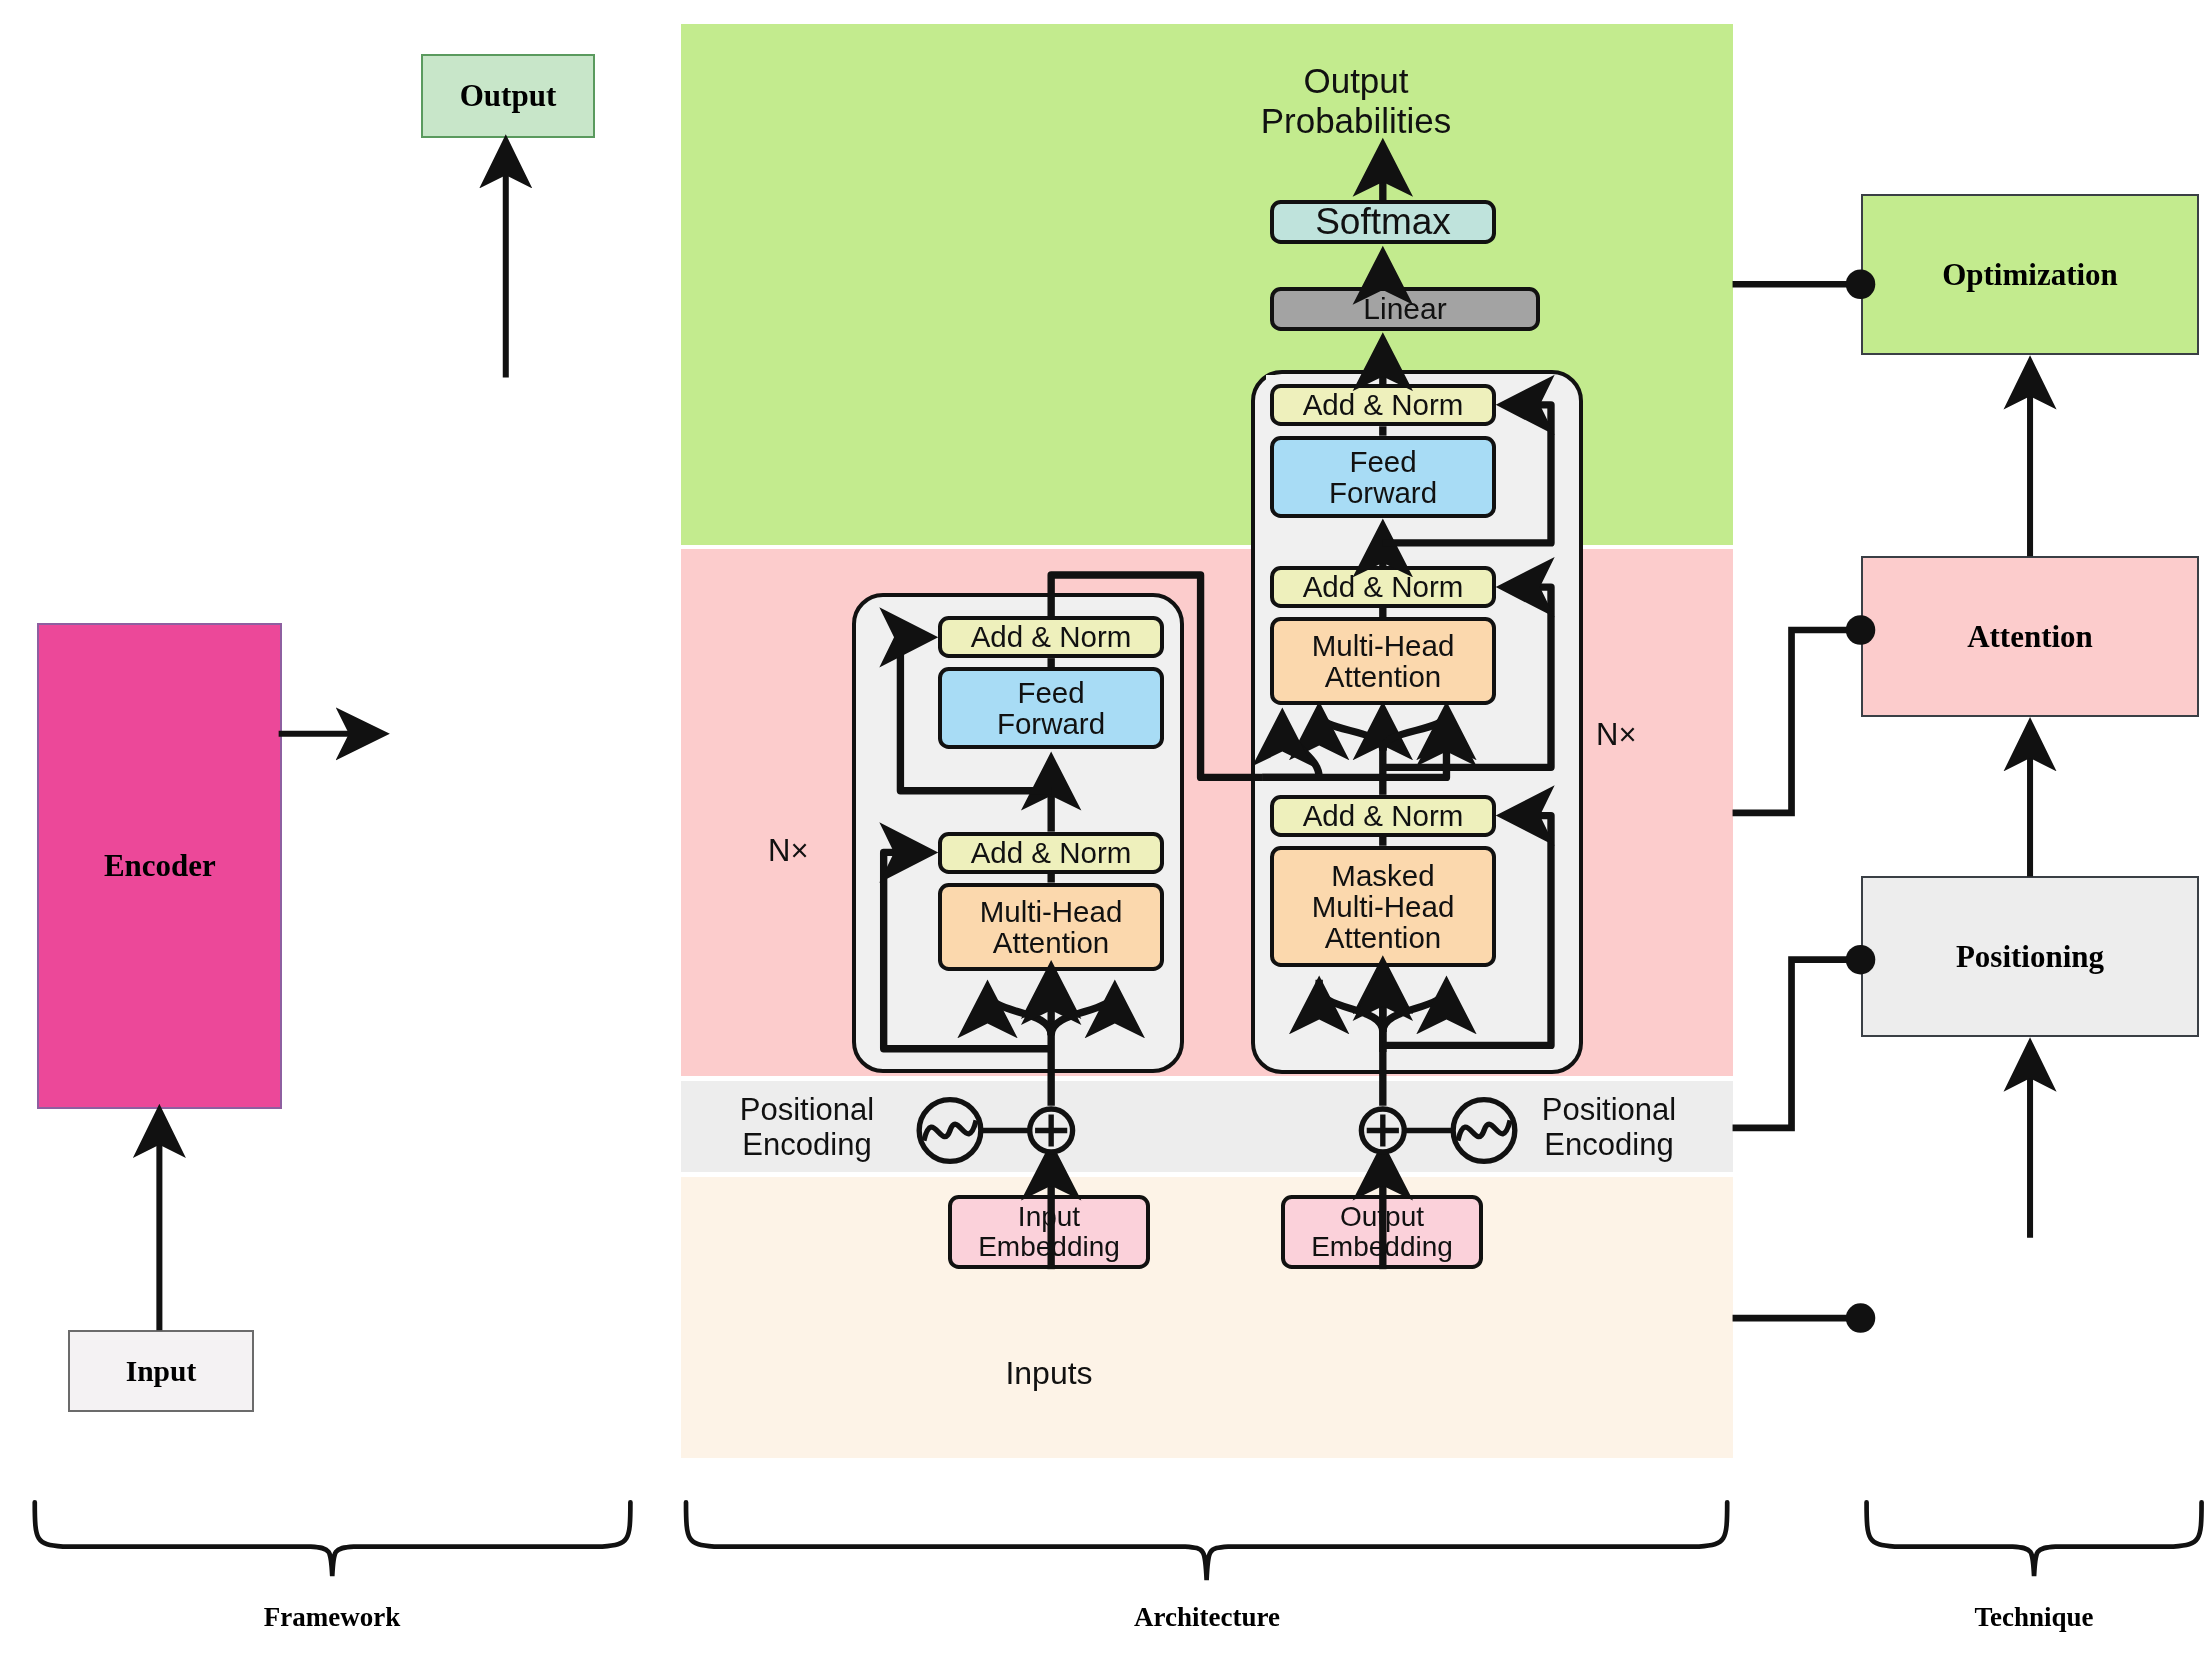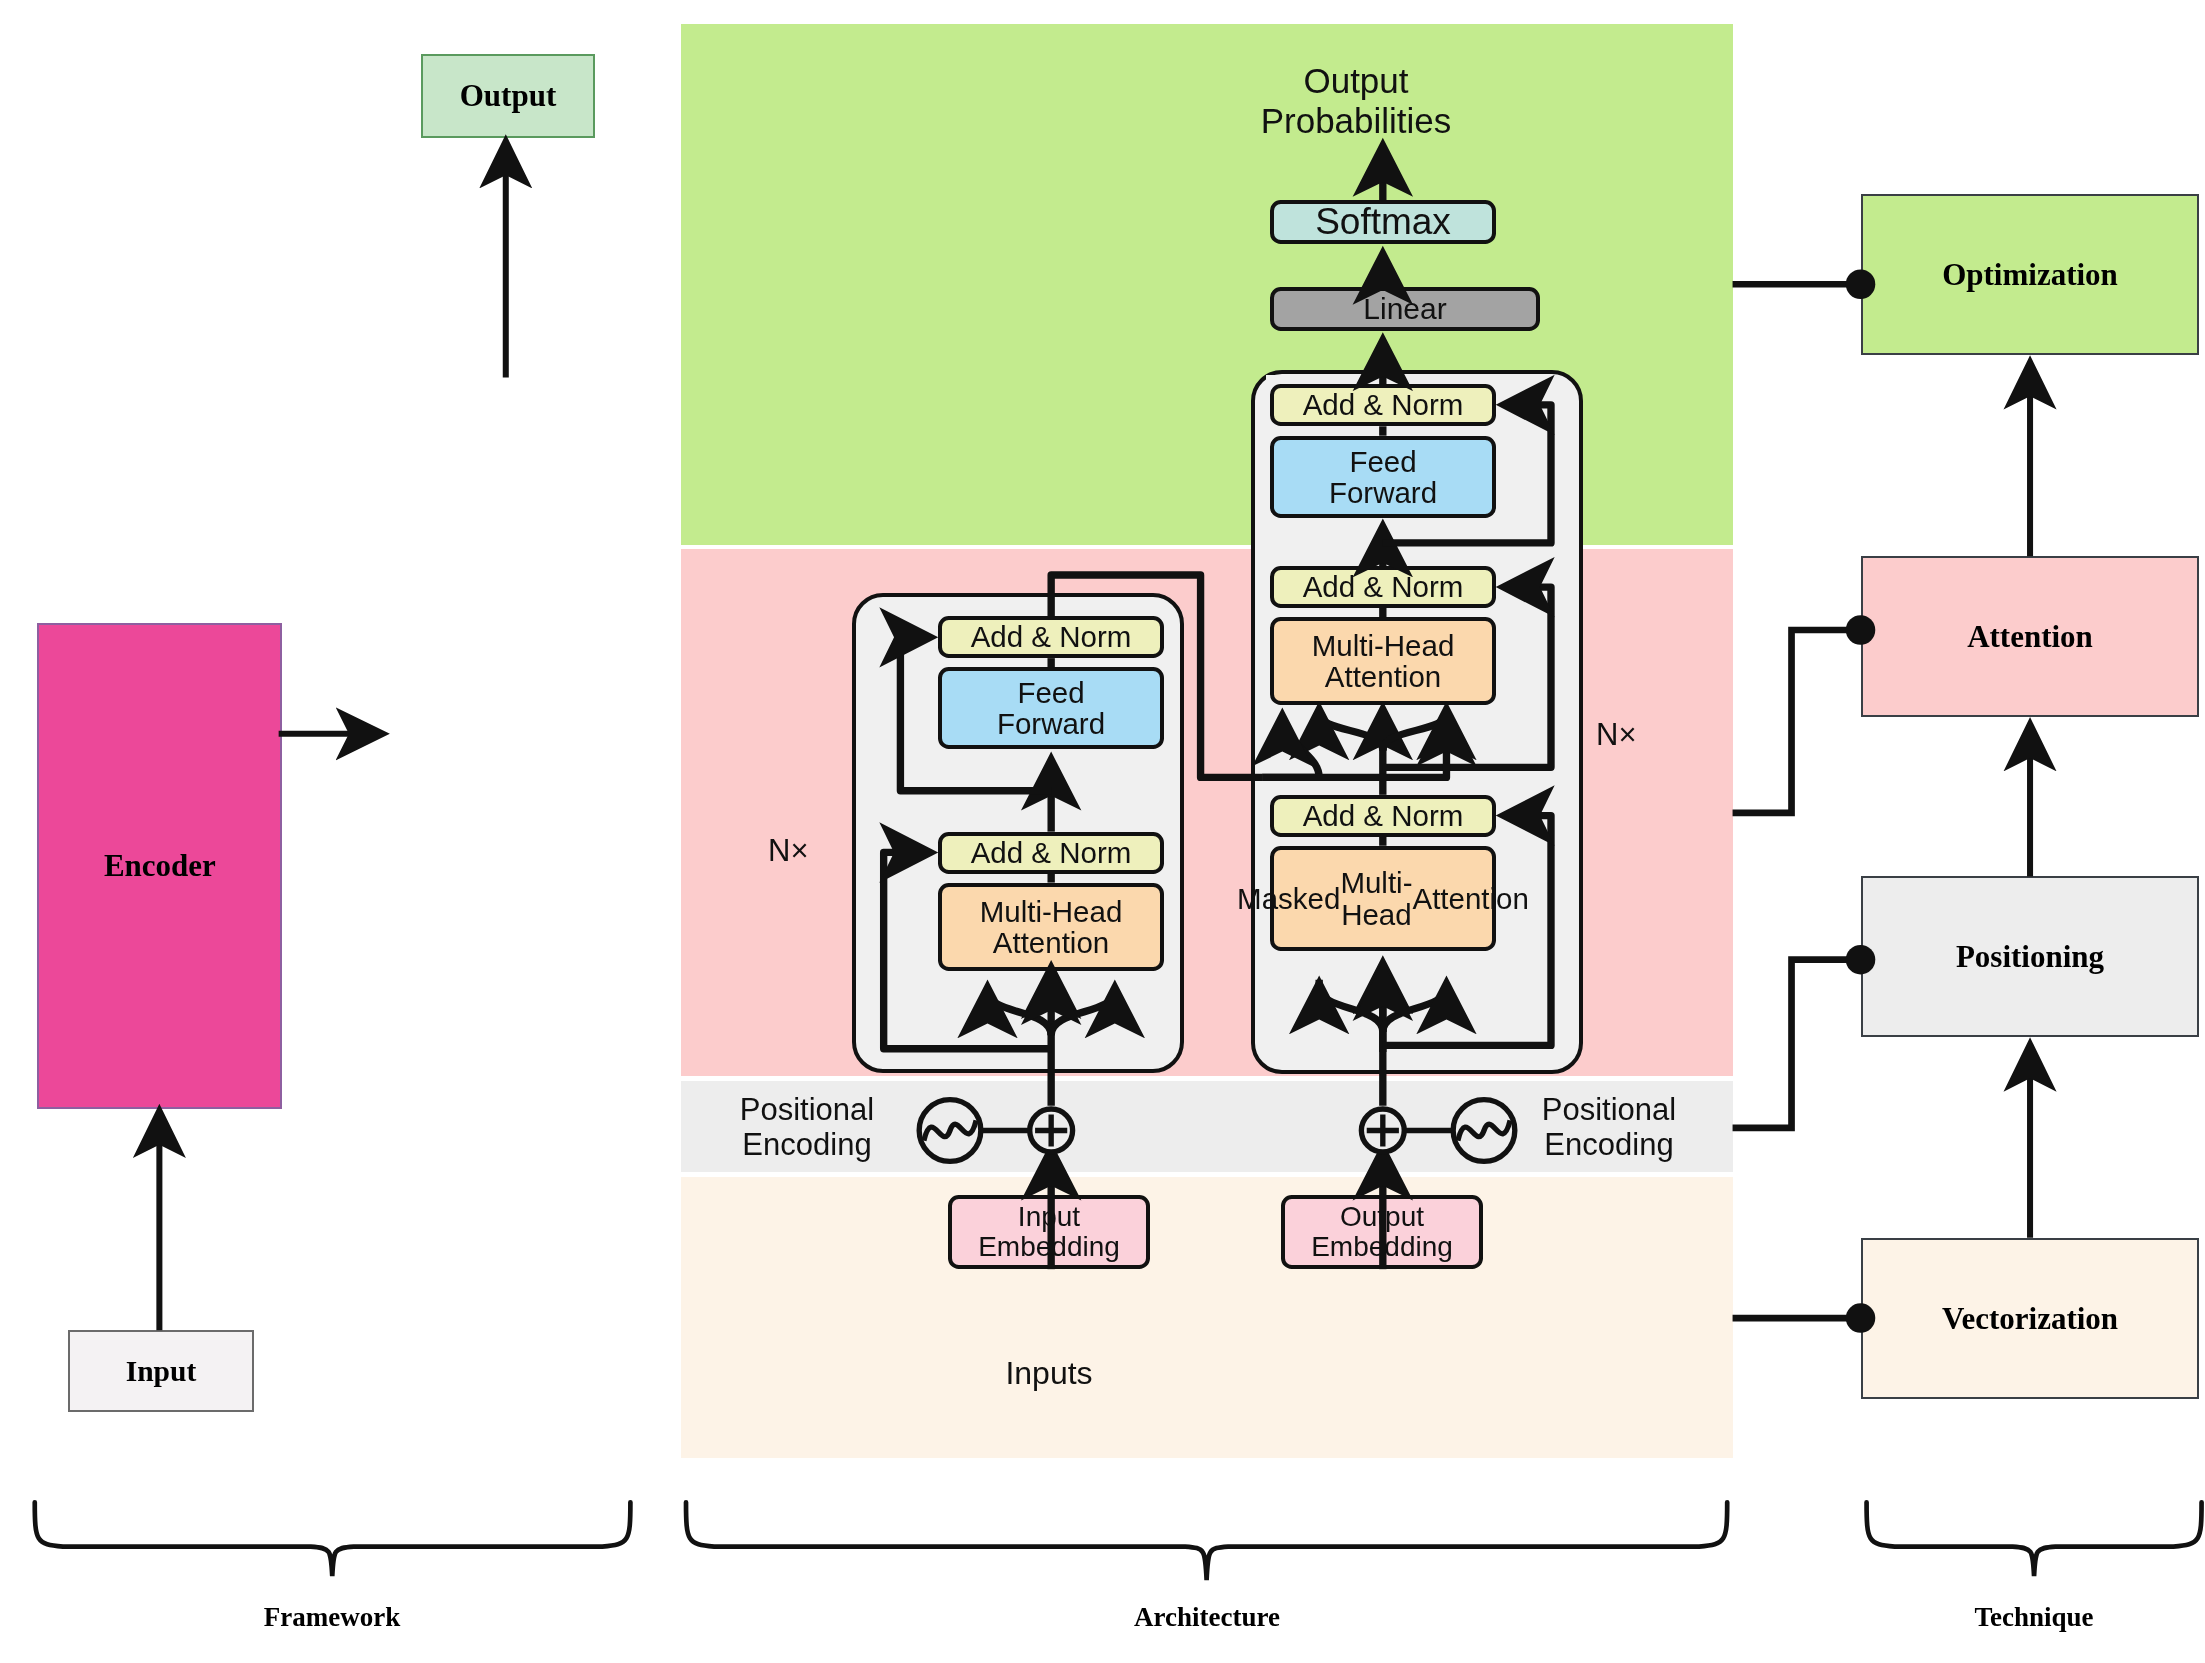--- a/index.html
+++ b/index.html
@@ -88,21 +88,21 @@
 
   <div class="abox" style="left:1254px;top:617px;width:226px;height:88px;background:#fbd8ad;font-size:29.5px;flex-direction:column;">
     <span>Multi-Head</span>
     <span>Attention</span>
   </div>
 
   <div class="abox" style="left:1254px;top:795px;width:226px;height:42px;background:#eef0bc;font-size:29.5px;">
     <span>Add &amp; Norm</span>
   </div>
 
-  <div class="abox" style="left:1254px;top:846px;width:226px;height:105px;background:#fbd8ad;font-size:29.5px;flex-direction:row;">
+  <div class="abox" style="left:1254px;top:846px;width:226px;height:121px;background:#fbd8ad;font-size:29.5px;flex-direction:column;">
     <span>Masked</span>
     <span>Multi-Head</span>
     <span>Attention</span>
   </div>
 
   <div style="position:absolute;left:836px;top:593px;width:332px;height:480px;
               background:#f0f0f0;border:4.7px solid #111;border-radius:31px;box-sizing:border-box;"></div>
 
   <div class="abox" style="left:922px;top:616px;width:226px;height:42px;background:#eef0bc;font-size:29.5px;">
     <span>Add &amp; Norm</span>
@@ -148,23 +148,20 @@
   </div>
 
   <div class="tbox" style="left:1845px;top:194px;width:338px;height:161px;background:#c3eb8e;font-size:31px;">
     <span>Optimization</span>
   </div>
   <div class="tbox" style="left:1845px;top:556px;width:338px;height:161px;background:#fccccc;font-size:31px;">
     <span>Attention</span>
   </div>
   <div class="tbox" style="left:1845px;top:876px;width:338px;height:161px;background:#ededed;font-size:31px;">
     <span>Positioning</span>
-  </div>
-  <div class="tbox" style="left:1845px;top:1238px;width:338px;height:161px;background:#fdf3e7;font-size:31px;">
-    <span>Vectorization</span>
   </div>
 
   <svg class="layer" viewBox="0 0 3291 2483">
     <defs>
       <marker id="ar" markerWidth="9" markerHeight="9" refX="6.5" refY="4.5" orient="auto">
         <path d="M0,0.4 L8,4.5 L0,8.6 L2,4.5 Z" fill="#111"></path>
       </marker>
       <marker id="arS" markerWidth="10" markerHeight="10" refX="7" refY="5" orient="auto">
         <path d="M0,0.6 L9,5 L0,9.4 L2.2,5 Z" fill="#111"></path>
       </marker>

